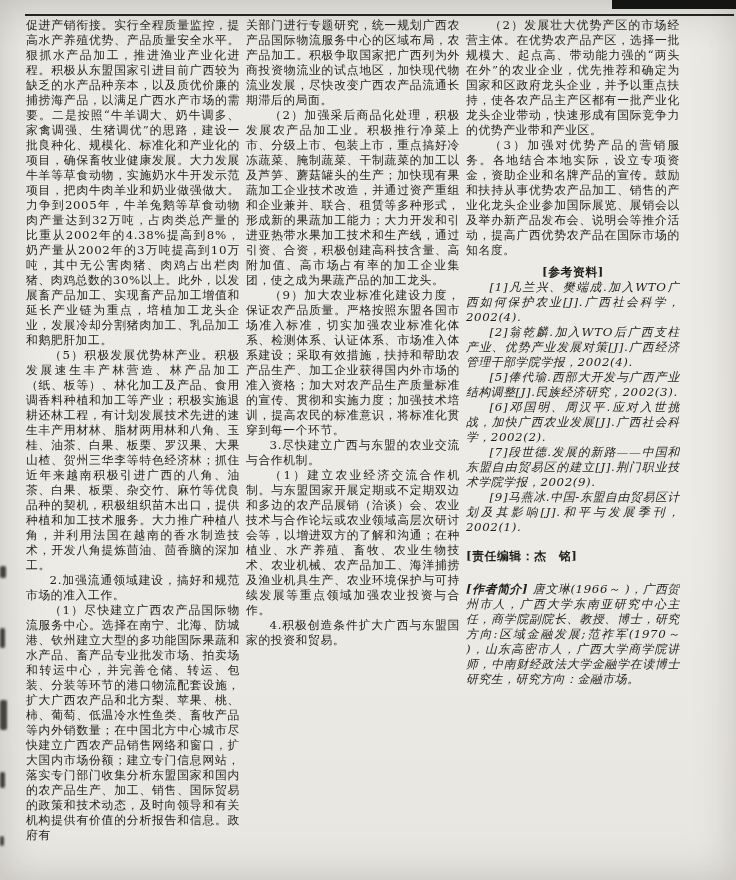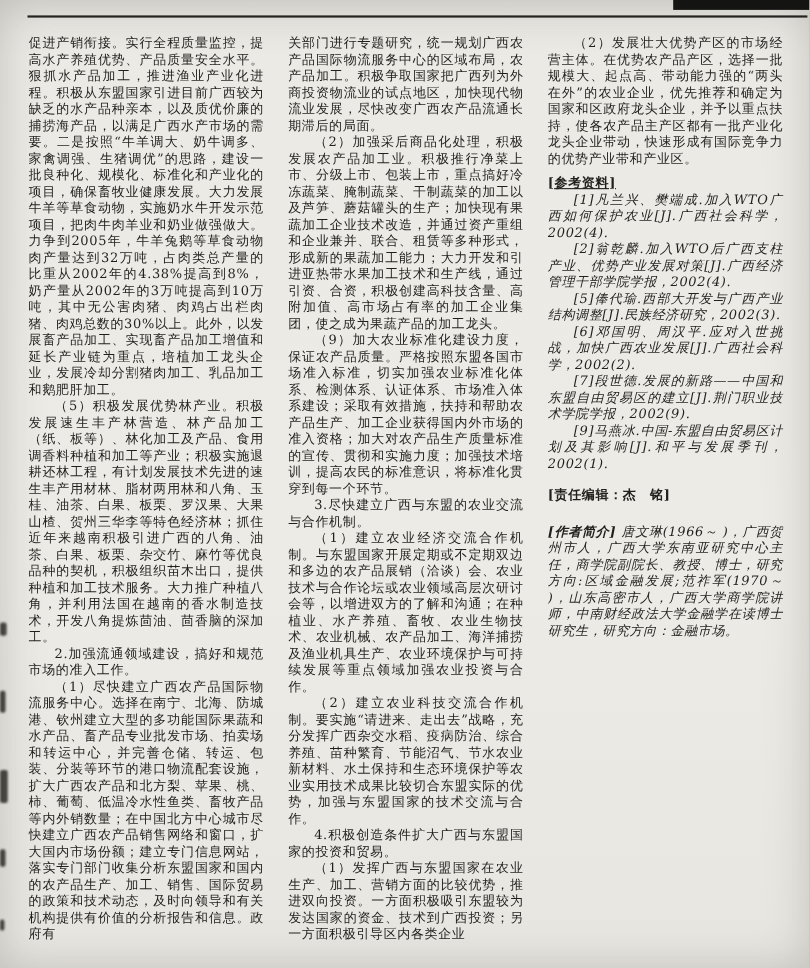--- a/index.html
+++ b/index.html
@@ -20,34 +20,34 @@
   .top-rule{
     position:absolute;top:14px;left:25px;right:2px;height:2px;background:#24231f;
   }
   .edge-smudge{position:absolute;left:0;background:#45443f;filter:blur(1px);border-radius:2px;}
   .s1{top:566px;width:6px;height:12px;}
   .s2{top:628px;width:5px;height:20px;}
   .s3{top:700px;width:7px;height:30px;}
   .s4{top:772px;width:5px;height:16px;}
   .s5{top:836px;width:4px;height:10px;}
   .cols{
-    position:absolute;top:32px;left:26px;width:686px;height:848px;
-    display:flex;gap:22px;overflow:hidden;
+    position:absolute;top:18px;left:26px;width:686px;height:848px;
+    display:flex;gap:6px;overflow:hidden;
   }
   .col{
     width:214px;height:100%;overflow:hidden;
   }
   .par{
     margin:0;padding:0;
     font-size:11.8px;line-height:15px;letter-spacing:.6px;
     text-align:justify;
     color:#201f1c;
   }
   .par.indent{text-indent:2em;}
-  .par.al-center{text-align:left;text-indent:0;text-decoration:underline;}
+  .par.al-center{text-align:center;text-indent:0;}
   .par.al-right{text-align:left;text-indent:0;}
   .par.bold{font-weight:bold;}
   .par.kai{font-style:italic;}
   .par.gap-sm{margin-top:7px;}
   .par.gap-md{margin-top:14px;}
   .par.gap-lg{margin-top:18px;}
   .lead{font-weight:bold;}
 </style>
 </head>
 <body>
@@ -68,26 +68,25 @@
         <p class="par indent">（5）积极发展优势林产业。积极发展速生丰产林营造、林产品加工（纸、板等）、林化加工及产品、食用调香料种植和加工等产业；积极实施退耕还林工程，有计划发展技术先进的速生丰产用材林、脂材两用林和八角、玉桂、油茶、白果、板栗、罗汉果、大果山楂、贺州三华李等特色经济林；抓住近年来越南积极引进广西的八角、油茶、白果、板栗、杂交竹、麻竹等优良品种的契机，积极组织苗木出口，提供种植和加工技术服务。大力推广种植八角，并利用法国在越南的香水制造技术，开发八角提炼茴油、茴香脑的深加工。</p>
         <p class="par indent">2.加强流通领域建设，搞好和规范市场的准入工作。</p>
         <p class="par indent">（1）尽快建立广西农产品国际物流服务中心。选择在南宁、北海、防城港、钦州建立大型的多功能国际果蔬和水产品、畜产品专业批发市场、拍卖场和转运中心，并完善仓储、转运、包装、分装等环节的港口物流配套设施，扩大广西农产品和北方梨、苹果、桃、柿、葡萄、低温冷水性鱼类、畜牧产品等内外销数量；在中国北方中心城市尽快建立广西农产品销售网络和窗口，扩大国内市场份额；建立专门信息网站，落实专门部门收集分析东盟国家和国内的农产品生产、加工、销售、国际贸易的政策和技术动态，及时向领导和有关机构提供有价值的分析报告和信息。政府有</p>
       </div>
     <div class="col">
         <p class="par">关部门进行专题研究，统一规划广西农产品国际物流服务中心的区域布局，农产品加工。积极争取国家把广西列为外商投资物流业的试点地区，加快现代物流业发展，尽快改变广西农产品流通长期滞后的局面。</p>
         <p class="par indent">（2）加强采后商品化处理，积极发展农产品加工业。积极推行净菜上市、分级上市、包装上市，重点搞好冷冻蔬菜、腌制蔬菜、干制蔬菜的加工以及芦笋、蘑菇罐头的生产；加快现有果蔬加工企业技术改造，并通过资产重组和企业兼并、联合、租赁等多种形式，形成新的果蔬加工能力；大力开发和引进亚热带水果加工技术和生产线，通过引资、合资，积极创建高科技含量、高附加值、高市场占有率的加工企业集团，使之成为果蔬产品的加工龙头。</p>
         <p class="par indent">（9）加大农业标准化建设力度，保证农产品质量。严格按照东盟各国市场准入标准，切实加强农业标准化体系、检测体系、认证体系、市场准入体系建设；采取有效措施，扶持和帮助农产品生产、加工企业获得国内外市场的准入资格；加大对农产品生产质量标准的宣传、贯彻和实施力度；加强技术培训，提高农民的标准意识，将标准化贯穿到每一个环节。</p>
         <p class="par indent">3.尽快建立广西与东盟的农业交流与合作机制。</p>
         <p class="par indent">（1）建立农业经济交流合作机制。与东盟国家开展定期或不定期双边和多边的农产品展销（洽谈）会、农业技术与合作论坛或农业领域高层次研讨会等，以增进双方的了解和沟通；在种植业、水产养殖、畜牧、农业生物技术、农业机械、农产品加工、海洋捕捞及渔业机具生产、农业环境保护与可持续发展等重点领域加强农业投资与合作。</p>
-        <p class="par indent">（2）建立农业科技交流合作机制。要实施“请进来、走出去”战略，充分发挥广西杂交水稻、疫病防治、综合养殖、苗种繁育、节能沼气、节水农业新材料、水土保持和生态环境保护等农业实用技术成果比较切合东盟实际的优势，加强与东盟国家的技术交流与合作。</p>
         <p class="par indent">4.积极创造条件扩大广西与东盟国家的投资和贸易。</p>
-        <p class="par indent">（1）发挥广西与东盟国家在农业生产、加工、营销方面的比较优势，推进双向投资。一方面积极吸引东盟较为发达国家的资金、技术到广西投资；另一方面积极引导区内各类企业</p>
       </div>
     <div class="col">
         <p class="par indent">（2）发展壮大优势产区的市场经营主体。在优势农产品产区，选择一批规模大、起点高、带动能力强的“两头在外”的农业企业，优先推荐和确定为国家和区政府龙头企业，并予以重点扶持，使各农产品主产区都有一批产业化龙头企业带动，快速形成有国际竞争力的优势产业带和产业区。</p>
+        <p class="par indent">（3）加强对优势产品的营销服务。各地结合本地实际，设立专项资金，资助企业和名牌产品的宣传。鼓励和扶持从事优势农产品加工、销售的产业化龙头企业参加国际展览、展销会以及举办新产品发布会、说明会等推介活动，提高广西优势农产品在国际市场的知名度。</p>
         <p class="par al-center bold gap-sm">[参考资料]</p>
         <p class="par indent kai">[1]凡兰兴、樊端成.加入WTO广西如何保护农业[J].广西社会科学，2002(4).</p>
         <p class="par indent kai">[2]翁乾麟.加入WTO后广西支柱产业、优势产业发展对策[J].广西经济管理干部学院学报，2002(4).</p>
         <p class="par indent kai">[5]俸代瑜.西部大开发与广西产业结构调整[J].民族经济研究，2002(3).</p>
         <p class="par indent kai">[6]邓国明、周汉平.应对入世挑战，加快广西农业发展[J].广西社会科学，2002(2).</p>
         <p class="par indent kai">[7]段世德.发展的新路——中国和东盟自由贸易区的建立[J].荆门职业技术学院学报，2002(9).</p>
         <p class="par indent kai">[9]马燕冰.中国-东盟自由贸易区计划及其影响[J].和平与发展季刊，2002(1).</p>
         <p class="par al-right bold gap-md">[责任编辑：杰　铭]</p>
         <p class="par kai gap-lg"><span class="lead">[作者简介] </span>唐文琳(1966～ )，广西贺州市人，广西大学东南亚研究中心主任，商学院副院长、教授、博士，研究方向:区域金融发展;范祚军(1970～ )，山东高密市人，广西大学商学院讲师，中南财经政法大学金融学在读博士研究生，研究方向：金融市场。</p>
       </div>

